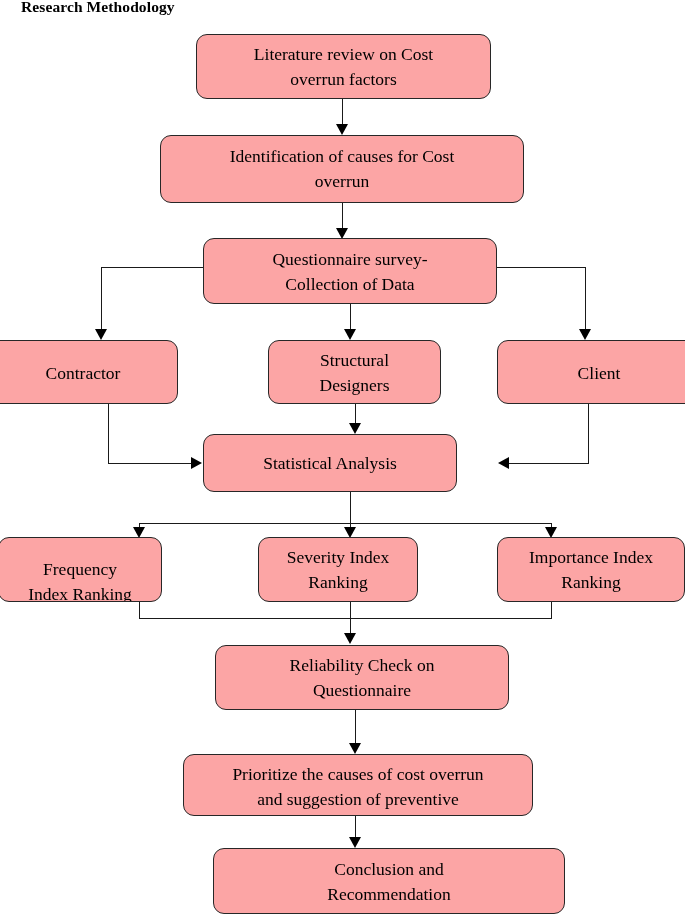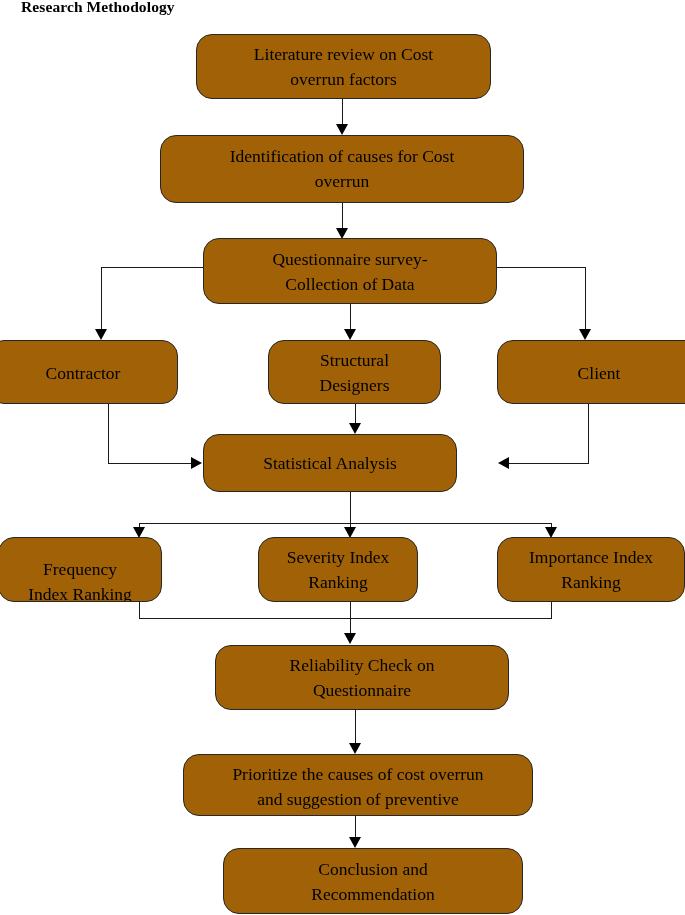--- a/index.html
+++ b/index.html
@@ -23,22 +23,22 @@
     font-weight: bold;
     font-size: 15.5px;
     color: #000000;
     letter-spacing: 0.1px;
     white-space: nowrap;
   }
   .node {
     position: absolute;
     box-sizing: border-box;
     border: 1.5px solid #272727;
-    border-radius: 16px;
-    background: #a16207;
+    border-radius: 11px;
+    background: #fca5a5;
     overflow: hidden;
     z-index: 3;
   }
   .node .txt {
     position: absolute;
     left: 0;
     width: 100%;
     text-align: center;
     font-family: "Liberation Serif", "DejaVu Serif", serif;
     font-size: 17.5px;
@@ -145,21 +145,21 @@
   <div class="node" style="left:183px; top:754px; width:350px; height:62px;">
     <div class="txt" style="top:7px;">Prioritize the causes of cost overrun
 and suggestion of preventive</div>
   </div>
 
   <div class="node" style="left:215px; top:645px; width:294px; height:65px;">
     <div class="txt" style="top:7px;">Reliability Check on
 Questionnaire</div>
   </div>
 
-  <div class="node" style="left:223px; top:848px; width:300px; height:66px;">
+  <div class="node" style="left:213px; top:848px; width:352px; height:66px;">
     <div class="txt" style="top:8px;">Conclusion and
 Recommendation</div>
   </div>
 
   <div class="vline" style="left:342px; top:99px; height:27px;"></div>
   <div class="arrow-down" style="left:336px; top:124px;"></div>
 
   <div class="vline" style="left:342px; top:203px; height:27px;"></div>
   <div class="arrow-down" style="left:336px; top:228px;"></div>
 

